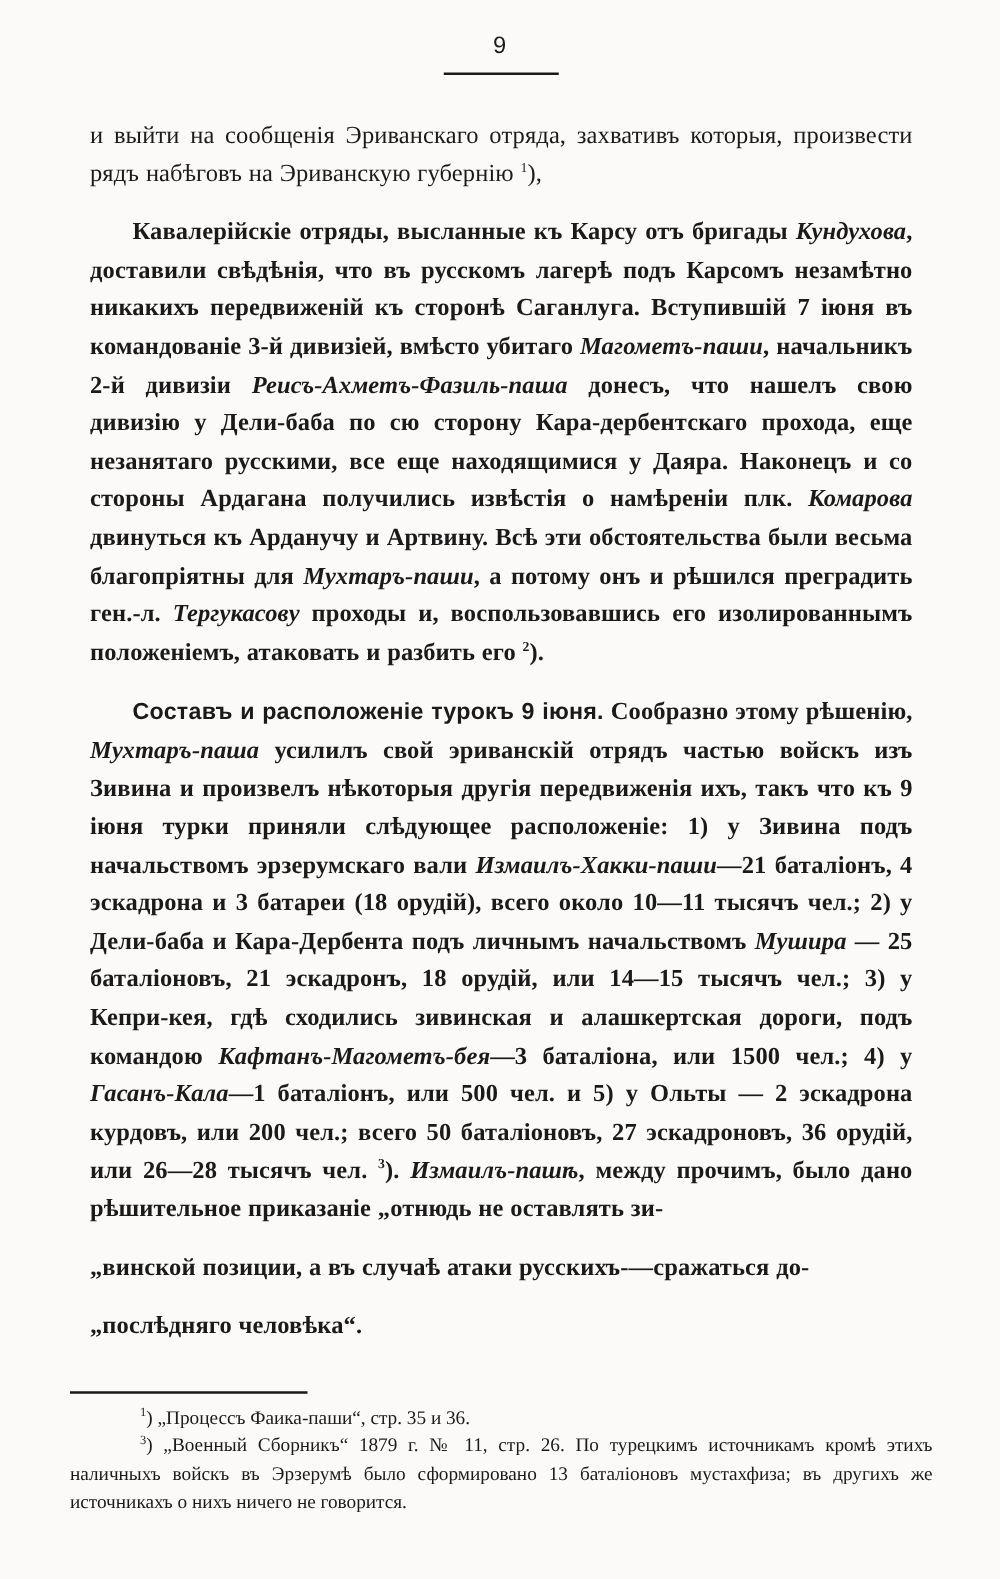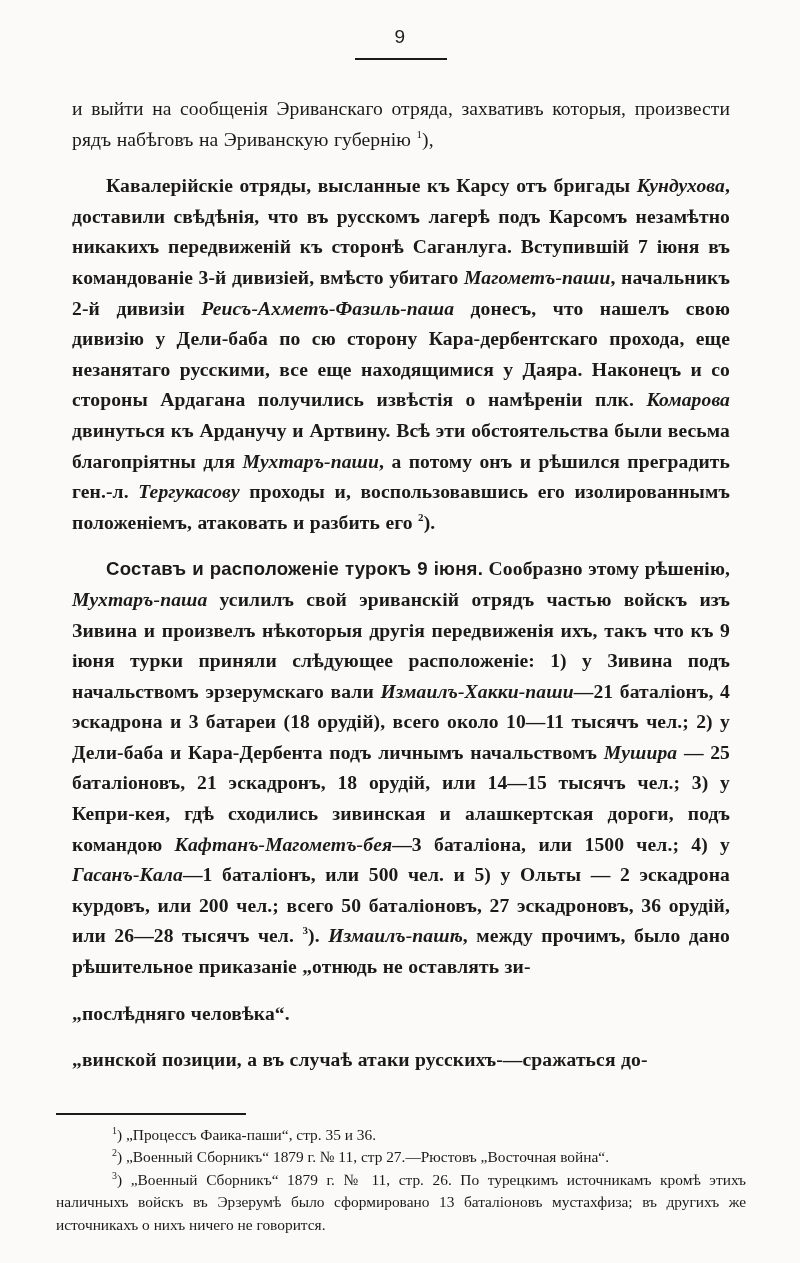--- a/index.html
+++ b/index.html
@@ -104,25 +104,24 @@
 
 <div class="page">
 
   <div class="page-number">9</div>
   <div class="header-rule"></div>
 
   <div class="body-text">
     <p class="para">и выйти на сообщенія Эриванскаго отряда, захвативъ которыя, произвести рядъ набѣговъ на Эриванскую губернію <sup>1</sup>),</p>
     <p class="para indent">Кавалерійскіе отряды, высланные къ Карсу отъ бригады <i>Кундухова</i>, доставили свѣдѣнія, что въ русскомъ лагерѣ подъ Карсомъ незамѣтно никакихъ передвиженій къ сторонѣ Саганлуга. Вступившій 7 іюня въ командованіе 3-й дивизіей, вмѣсто убитаго <i>Магометъ-паши</i>, начальникъ 2-й дивизіи <i>Реисъ-Ахметъ-Фазиль-паша</i> донесъ, что нашелъ свою дивизію у Дели-баба по сю сторону Кара-дербентскаго прохода, еще незанятаго русскими, все еще находящимися у Даяра. Наконецъ и со стороны Ардагана получились извѣстія о намѣреніи плк. <i>Комарова</i> двинуться къ Арданучу и Артвину. Всѣ эти обстоятельства были весьма благопріятны для <i>Мухтаръ-паши</i>, а потому онъ и рѣшился преградить ген.-л. <i>Тергукасову</i> проходы и, воспользовавшись его изолированнымъ положеніемъ, атаковать и разбить его <sup>2</sup>).</p>
     <p class="para indent"><span class="sans-run">Составъ и расположеніе турокъ 9 іюня.</span> Сообразно этому рѣшенію, <i>Мухтаръ-паша</i> усилилъ свой эриванскій отрядъ частью войскъ изъ Зивина и произвелъ нѣкоторыя другія передвиженія ихъ, такъ что къ 9 іюня турки приняли слѣдующее расположеніе: 1) у Зивина подъ начальствомъ эрзерумскаго вали <i>Измаилъ-Хакки-паши</i>—21 баталіонъ, 4 эскадрона и 3 батареи (18 орудій), всего около 10—11 тысячъ чел.; 2) у Дели-баба и Кара-Дербента подъ личнымъ начальствомъ <i>Мушира</i> — 25 баталіоновъ, 21 эскадронъ, 18 орудій, или 14—15 тысячъ чел.; 3) у Кепри-кея, гдѣ сходились зивинская и алашкертская дороги, подъ командою <i>Кафтанъ-Магометъ-бея</i>—3 баталіона, или 1500 чел.; 4) у <i>Гасанъ-Кала</i>—1 баталіонъ, или 500 чел. и 5) у Ольты — 2 эскадрона курдовъ, или 200 чел.; всего 50 баталіоновъ, 27 эскадроновъ, 36 орудій, или 26—28 тысячъ чел. <sup>3</sup>). <i>Измаилъ-пашѣ</i>, между прочимъ, было дано рѣшительное приказаніе „отнюдь не оставлять зи-</p>
+    <p class="para">„винской позиции, а въ случаѣ атаки русскихъ-—сражаться до-</p>
     <p class="para">„послѣдняго человѣка“.</p>
-    <p class="para">„винской позиции, а въ случаѣ атаки русскихъ-—сражаться до-</p>
   </div>
 
   <div class="footnote-rule"></div>
 
   <div class="footnotes">
     <p class="fn fn-indent"><sup>1</sup>) „Процессъ Фаика-паши“, стр. 35 и 36.</p>
-    <p class="fn fn-indent"><sup>2</sup>) „Военный Сборникъ“ 1879 г. № 11, стр 27.—Рюстовъ „Восточная война“.</p>
     <p class="fn fn-indent"><sup>3</sup>) „Военный Сборникъ“ 1879 г. № 11, стр. 26. По турецкимъ источникамъ кромѣ этихъ наличныхъ войскъ въ Эрзерумѣ было сформировано 13 баталіоновъ мустахфиза; въ другихъ же источникахъ о нихъ ничего не говорится.</p>
   </div>
 
 </div>
 
 </body></html>

